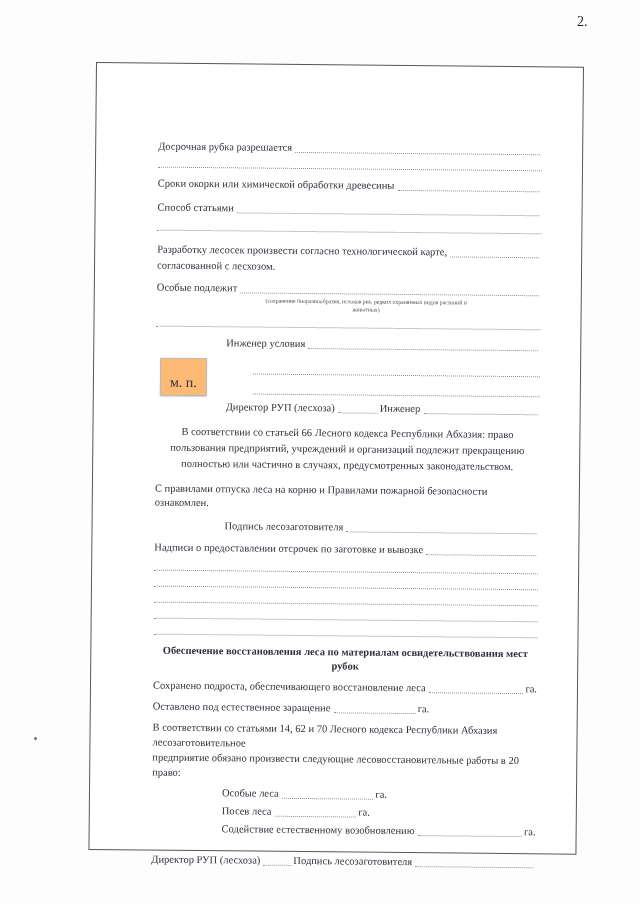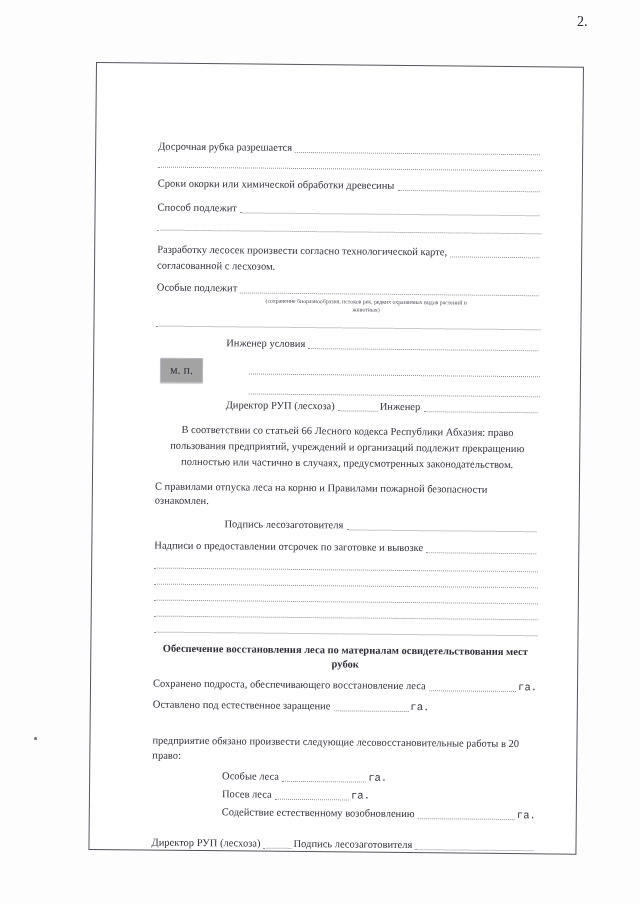--- a/index.html
+++ b/index.html
@@ -26,41 +26,41 @@
     transform:rotate(0.55deg);
     transform-origin:0 0;
   }
   .content {
     padding:76px 40px 0 62px;
     font-size:10.5px;
     line-height:14px;
   }
   .row { display:flex; align-items:flex-end; }
   .lbl { white-space:nowrap; }
-  .suffix { white-space:nowrap;font-family:Liberation Mono, monospace; }
+  .suffix { white-space:nowrap; }
   .fill {
     flex:1 1 auto;
     border-bottom:1px dotted #8f8f99;
     margin:0 2px 2px 3px;
     min-width:8px;
   }
   .fill-fixed { flex:0 0 auto; border-bottom:1px dotted #8f8f99; margin:0 2px 2px 3px; }
   .hr { height:14px; border-bottom:1px dotted #8f8f99; }
   .caption {
     font-size:5.8px; line-height:8px; color:#4a4a55;
     margin-left:97px; width:225px; text-align:center;
   }
   .indent { margin-left:70px; }
   .stamp-area { display:flex; align-items:flex-start; }
   .stamp-box {
     border:1px solid #b9b9c1;
-    background:#a3a3a3;
+    background:#fdba74;
     box-shadow:0 1px 1px rgba(0,0,0,0.18);
-    padding:4px 9px 5px;
-    font-size:12px;
+    padding:17px 9px 5px;
+    font-size:14px;
     margin-left:4px;
     border-radius:1px;
     white-space:nowrap;
   }
   .stamp-lines { flex:1 1 auto; margin-left:46px; }
   .stamp-lines .hr { height:16px; }
   .law { text-align:center; line-height:16px; }
   .para { line-height:15px; }
   .title { font-weight:bold; text-align:center; }
   .gap { display:inline-block; width:14px; }
@@ -81,21 +81,21 @@
         <span class="fill"></span>
       </div>
       <div class="hr"></div>
 
       <div class="row" style="margin-top:9px">
         <span class="lbl">Сроки окорки или химической обработки древесины</span>
         <span class="fill"></span>
       </div>
 
       <div class="row" style="margin-top:10px">
-        <span class="lbl">Способ подлежит</span>
+        <span class="lbl">Способ статьями</span>
         <span class="fill"></span>
       </div>
       <div class="hr" style="margin-top:2px"></div>
 
       <div class="row" style="margin-top:12px">
         <span class="lbl">Разработку лесосек произвести согласно технологической карте,</span>
         <span class="fill"></span>
       </div>
       <div style="margin-top:2px">согласованной с лесхозом.</div>
 
@@ -153,21 +153,21 @@
         <span class="suffix">га.</span>
       </div>
 
       <div class="row" style="margin-top:7px; width:72%">
         <span class="lbl">Оставлено под естественное заращение</span>
         <span class="fill"></span>
         <span class="suffix">га.</span>
       </div>
 
       <div class="para" style="margin-top:6px">
-        <br>
+        <span>В соответствии со статьями 14, 62 и 70 Лесного кодекса Республики Абхазия лесозаготовительное</span><br>
         <span>предприятие обязано произвести следующие лесовосстановительные работы в 20</span><span class="gap"></span><span>право:</span>
       </div>
 
       <div class="row" style="margin-top:6px; margin-left:70px; width:165px">
         <span class="lbl">Особые леса</span>
         <span class="fill"></span>
         <span class="suffix">га.</span>
       </div>
 
       <div class="row" style="margin-top:4px; margin-left:70px; width:148px">

